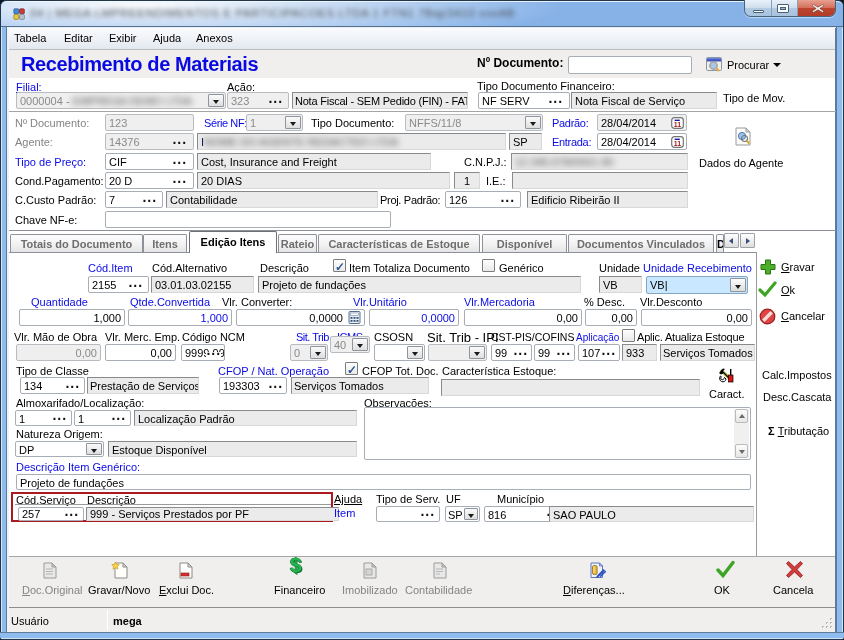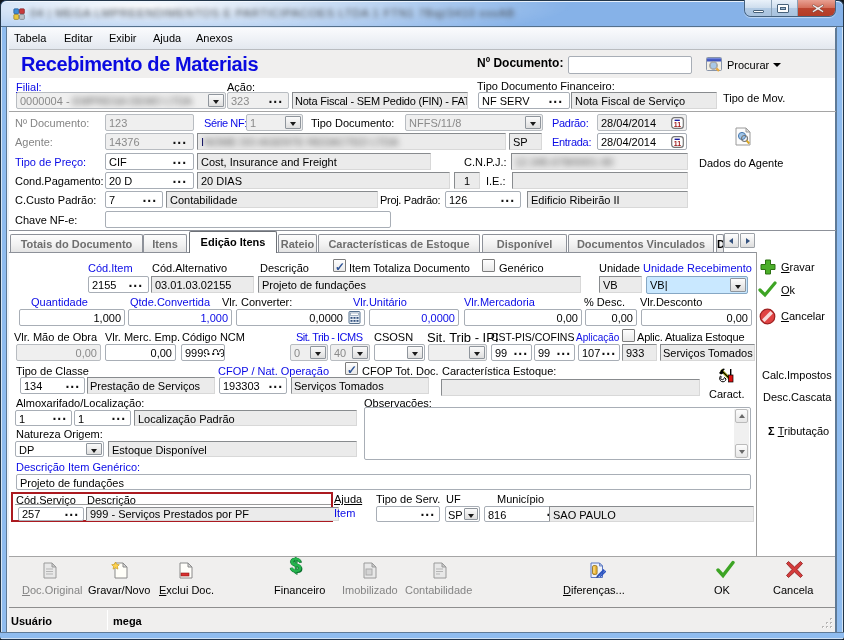--- a/index.html
+++ b/index.html
@@ -234,21 +234,21 @@
 <div class="L bl" style="left:576px;top:332px;font-size:10px">Aplicação</div>
 <div class="cb" style="left:622px;top:329px;background:linear-gradient(#fefefe,#e9e9e9)"></div>
 <div class="L" style="left:637px;top:332px;letter-spacing:-0.2px">Aplic. Atualiza Estoque</div>
 
 <div class="f ds rt" style="left:16px;top:344px;width:85px">0,00</div>
 <div class="f rt" style="left:105px;top:344px;width:71px">0,00</div>
 <div class="f" style="left:181px;top:344px;width:44px">9999.99.0<span class="dots" style="right:3px;top:7px;background:#fff">···</span></div>
 <div class="f ds" style="left:290px;top:344px;width:38px">0<div class="ddb">
         <div class="ar"></div>
       </div></div>
-<div class="f ds" style="left:330px;top:344px;width:40px">40<div class="ddb">
+<div class="f ds" style="left:330px;top:336px;width:40px">40<div class="ddb">
         <div class="ar"></div>
       </div></div>
 <div class="f" style="left:374px;top:344px;width:51px">
       <div class="ddb">
         <div class="ar"></div>
       </div>
     </div>
 <div class="f ds" style="left:428px;top:344px;width:59px">
       <div class="ddb">
         <div class="ar"></div>
@@ -261,21 +261,21 @@
 <div class="f ft" style="left:660px;top:344px;width:95px;padding:1px 2px 0 2px">Serviços Tomados</div>
 
 <div class="L" style="left:16px;top:366px">Tipo de Classe</div>
 <div class="L bl" style="left:218px;top:366px">CFOP / Nat. Operação</div>
 <div class="cb" style="left:345px;top:362px;background:linear-gradient(#fefefe,#e9e9e9)"></div>
     <div class="ck" style="left:347px;top:363px">✓</div>
 <div class="L" style="left:362px;top:366px">CFOP Tot. Doc.</div>
 <div class="L" style="left:442px;top:366px">Característica Estoque:</div>
 
 <div class="f" style="left:20px;top:377px;width:65px">134<span class="dots" style="right:4px;top:7px">···</span></div>
-<div class="f ft" style="left:87px;top:377px;width:128px;padding:1px 2px 0 2px">Prestação de Serviços</div>
+<div class="f ft" style="left:87px;top:377px;width:112px;padding:1px 2px 0 2px">Prestação de Serviços</div>
 <div class="f" style="left:219px;top:377px;width:68px">193303<span class="dots" style="right:3px;top:7px;background:#fff">···</span></div>
 <div class="f ft" style="left:291px;top:377px;width:138px;padding:1px 2px 0 2px">Serviços Tomados</div>
 <div class="f ft" style="left:441px;top:379px;width:259px"></div>
 <svg class="ab" style="left:718px;top:367px" width="17" height="17" viewBox="0 0 17 17">
 <line x1="3" y1="3" x2="13" y2="13" stroke="#808000" stroke-width="2.6"></line>
 <line x1="3" y1="3" x2="13" y2="13" stroke="#000" stroke-width="1"></line>
 <path d="M1 6 L5 1.5 L7 2 L4.5 4.5 L6 6 L3 7.5 Z" fill="#000"></path>
 <rect x="10.5" y="8" width="4.5" height="7" fill="#dd1111" stroke="#000" stroke-width="0.7"></rect>
 <line x1="12.7" y1="2" x2="12.7" y2="8" stroke="#000" stroke-width="1.4"></line>
 <path d="M2.5 9 C1 10.5 1.5 13.5 3.5 14.5 C5.5 15.5 8 14 8 12 L6.5 10.5 C6 12.5 4.5 13 3.5 12.5 C2.5 12 2.5 10.5 3.5 9.8 Z" fill="none" stroke="#000" stroke-width="1"></path>
@@ -406,21 +406,21 @@
 
 <svg class="ab" style="left:786px;top:561px" width="17" height="17" viewBox="0 0 17 17">
       <path d="M2.5 0.5 L8.5 6 L14.5 0.5 L16.5 2.5 L11 8.5 L16.5 14.5 L14.5 16.5 L8.5 11 L2.5 16.5 L0.5 14.5 L6 8.5 L0.5 2.5 Z" fill="#d43c3c" stroke="#8c1a1a" stroke-width="0.8"></path>
     </svg>
 <div class="L" style="left:773px;top:585px">Cancela</div>
 </div>
 
 <div id="statusbar">
 <div class="ab" style="left:9px;top:608px;width:826px;height:24px;background:#f0efee"></div>
 <div class="ab" style="left:107px;top:610px;width:1px;height:20px;background:#c6c5c4;border-right:1px solid #fff"></div>
-<div class="L" style="left:11px;top:616px;font-weight:bold">Usuário</div>
+<div class="L" style="left:11px;top:616px;font-weight:normal">Usuário</div>
 <div class="L" style="left:113px;top:616px;font-weight:bold">mega</div>
 <svg class="ab" style="left:822px;top:618px" width="12" height="12" viewBox="0 0 12 12">
       <g fill="#b8b7b6">
         <rect x="8" y="0" width="2" height="2"></rect>
         <rect x="8" y="4" width="2" height="2"></rect>
         <rect x="8" y="8" width="2" height="2"></rect>
         <rect x="4" y="4" width="2" height="2"></rect>
         <rect x="4" y="8" width="2" height="2"></rect>
         <rect x="0" y="8" width="2" height="2"></rect>
       </g>

